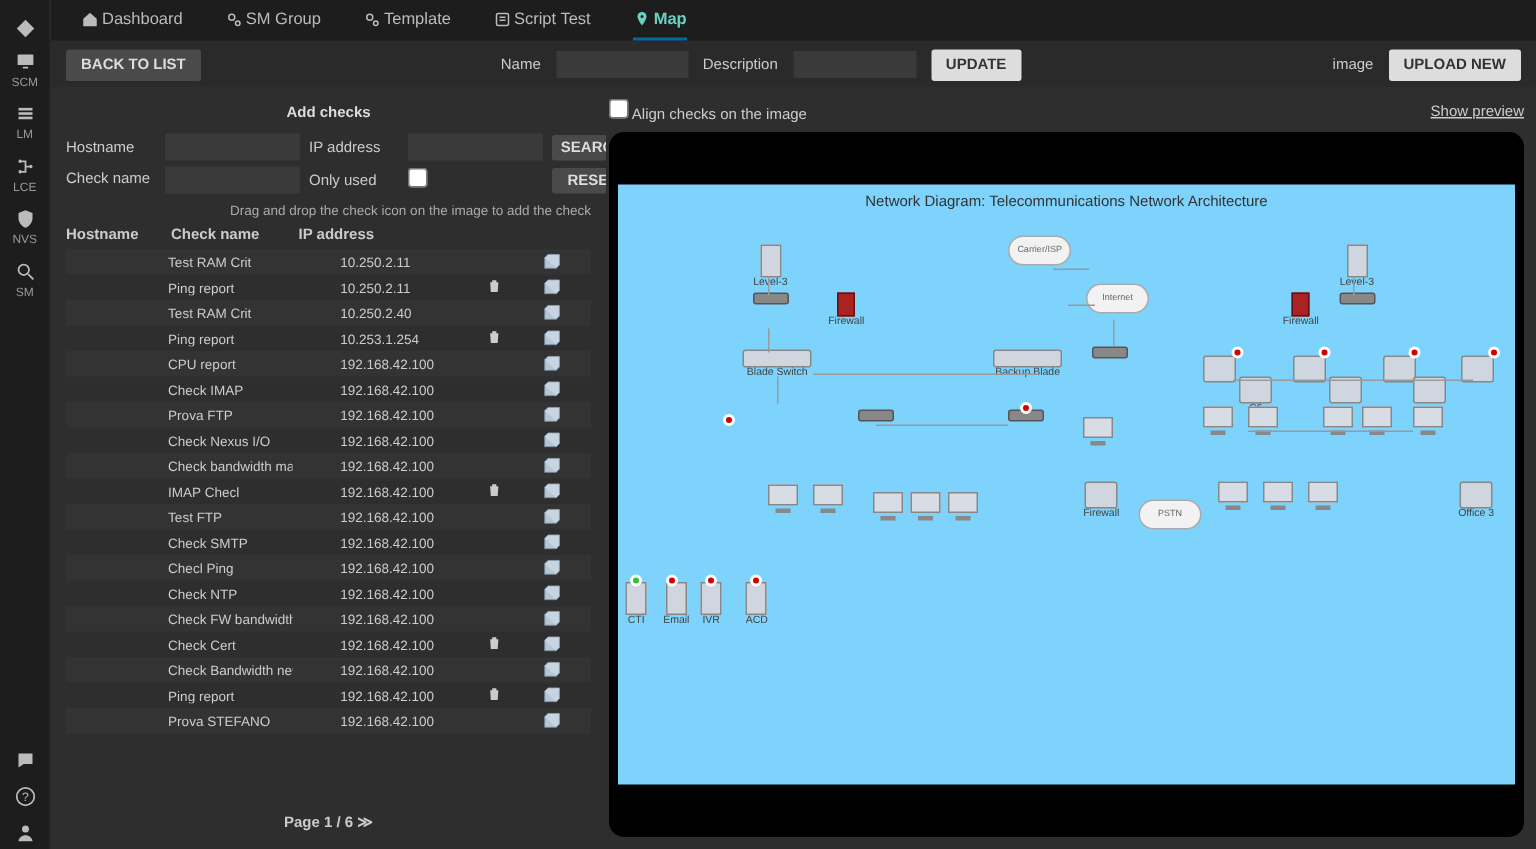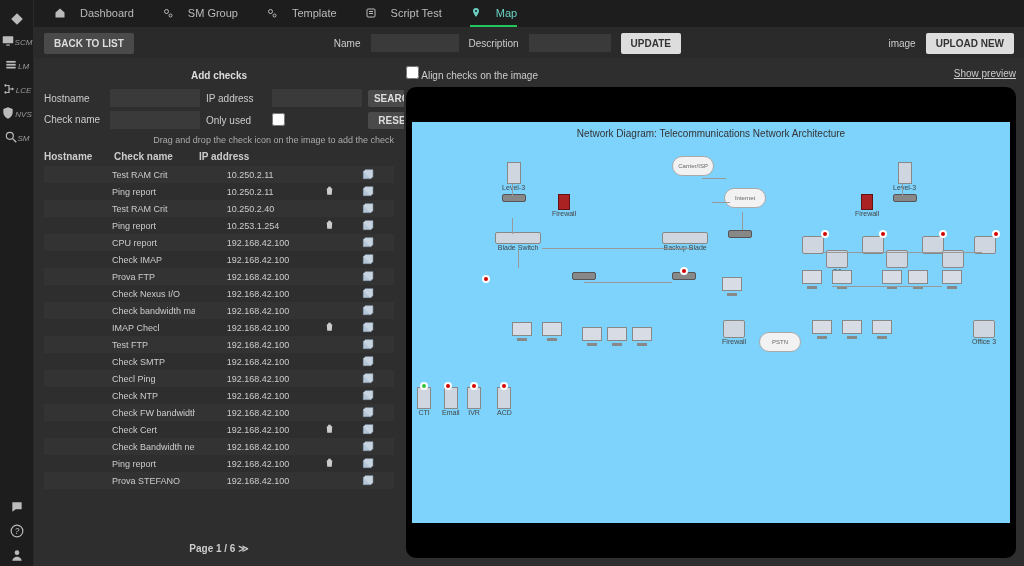--- a/index.html
+++ b/index.html
@@ -1,26 +1,26 @@
 <!DOCTYPE html>
 <html><head>
 <meta charset="utf-8">
 <style>
 * { box-sizing: border-box; margin: 0; padding: 0; }
 html, body { width: 1024px; height: 566px; overflow: hidden; font-family: Arial, sans-serif; font-size: 11px; color: #ccc; background: #2e2e2e; }
 .app { display: flex; width: 100%; height: 100%; }
 .sidebar { width: 34px; background: #1d1d1d; display: flex; flex-direction: column; align-items: center; padding-top: 6px; gap: 0; border-right: 1px solid #2a2a2a;}
-.side-item { width: 100%; display: flex; flex-direction: row; align-items: center; justify-content: center; padding: 6px 0 4px; cursor: pointer; color: #aaa; font-style: italic; }
+.side-item { width: 100%; display: flex; flex-direction: column; align-items: center; justify-content: center; padding: 6px 0 4px; cursor: pointer; color: #aaa; }
 .side-item svg { fill: #bbb; }
 .side-label { font-size: 8px; margin-top: 2px; color: #999; }
 .sidebar-spacer { flex: 1; }
 .main { flex: 1; display: flex; flex-direction: column; }
 .tabs { height: 28px; background: #1d1d1d; display: flex; align-items: center; gap: 28px; padding-left: 20px; border-bottom: 1px solid #2a2a2a;}
-.tab { display: flex; align-items: center; gap: 14px; color: #bbb; cursor: pointer; font-size: 11px; height: 100%; border-bottom: 2px solid transparent;}
-.tab.active { color: #6ad0c2; border-bottom: 2px solid #22c55e; }
+.tab { display: flex; align-items: center; gap: 2px; color: #bbb; cursor: pointer; font-size: 11px; height: 100%; border-bottom: 2px solid transparent;}
+.tab.active { color: #6ad0c2; border-bottom: 2px solid #0369a1; font-weight: bold; }
 .tab svg { width: 12px; height: 12px; fill: currentColor; }
 .toolbar { height: 30px; background: #2a2a2a; display: flex; align-items: center; padding: 0 10px; gap: 10px;}
 .btn { background: #4a4a4a; color: #ddd; border: none; padding: 5px 10px; font-size: 10px; font-weight: bold; cursor: pointer; border-radius: 2px;}
 .btn-light { background: #dddddd; color: #333; }
 .form-label { color:#ccc; font-size:10px;}
 .text-input { background:#3a3a3a; border:none; height:18px; color:#fff; padding:0 4px; }
 .select { background:#3a3a3a; border:none; height:20px; color:#fff; font-size:11px; padding:0 4px; width:145px;}
 .toolbar-spacer { flex:1; }
 .content { flex:1; display:flex; overflow:hidden; }
 .left-panel { width: 370px; padding: 8px 10px; display:flex; flex-direction:column; overflow:hidden;}

